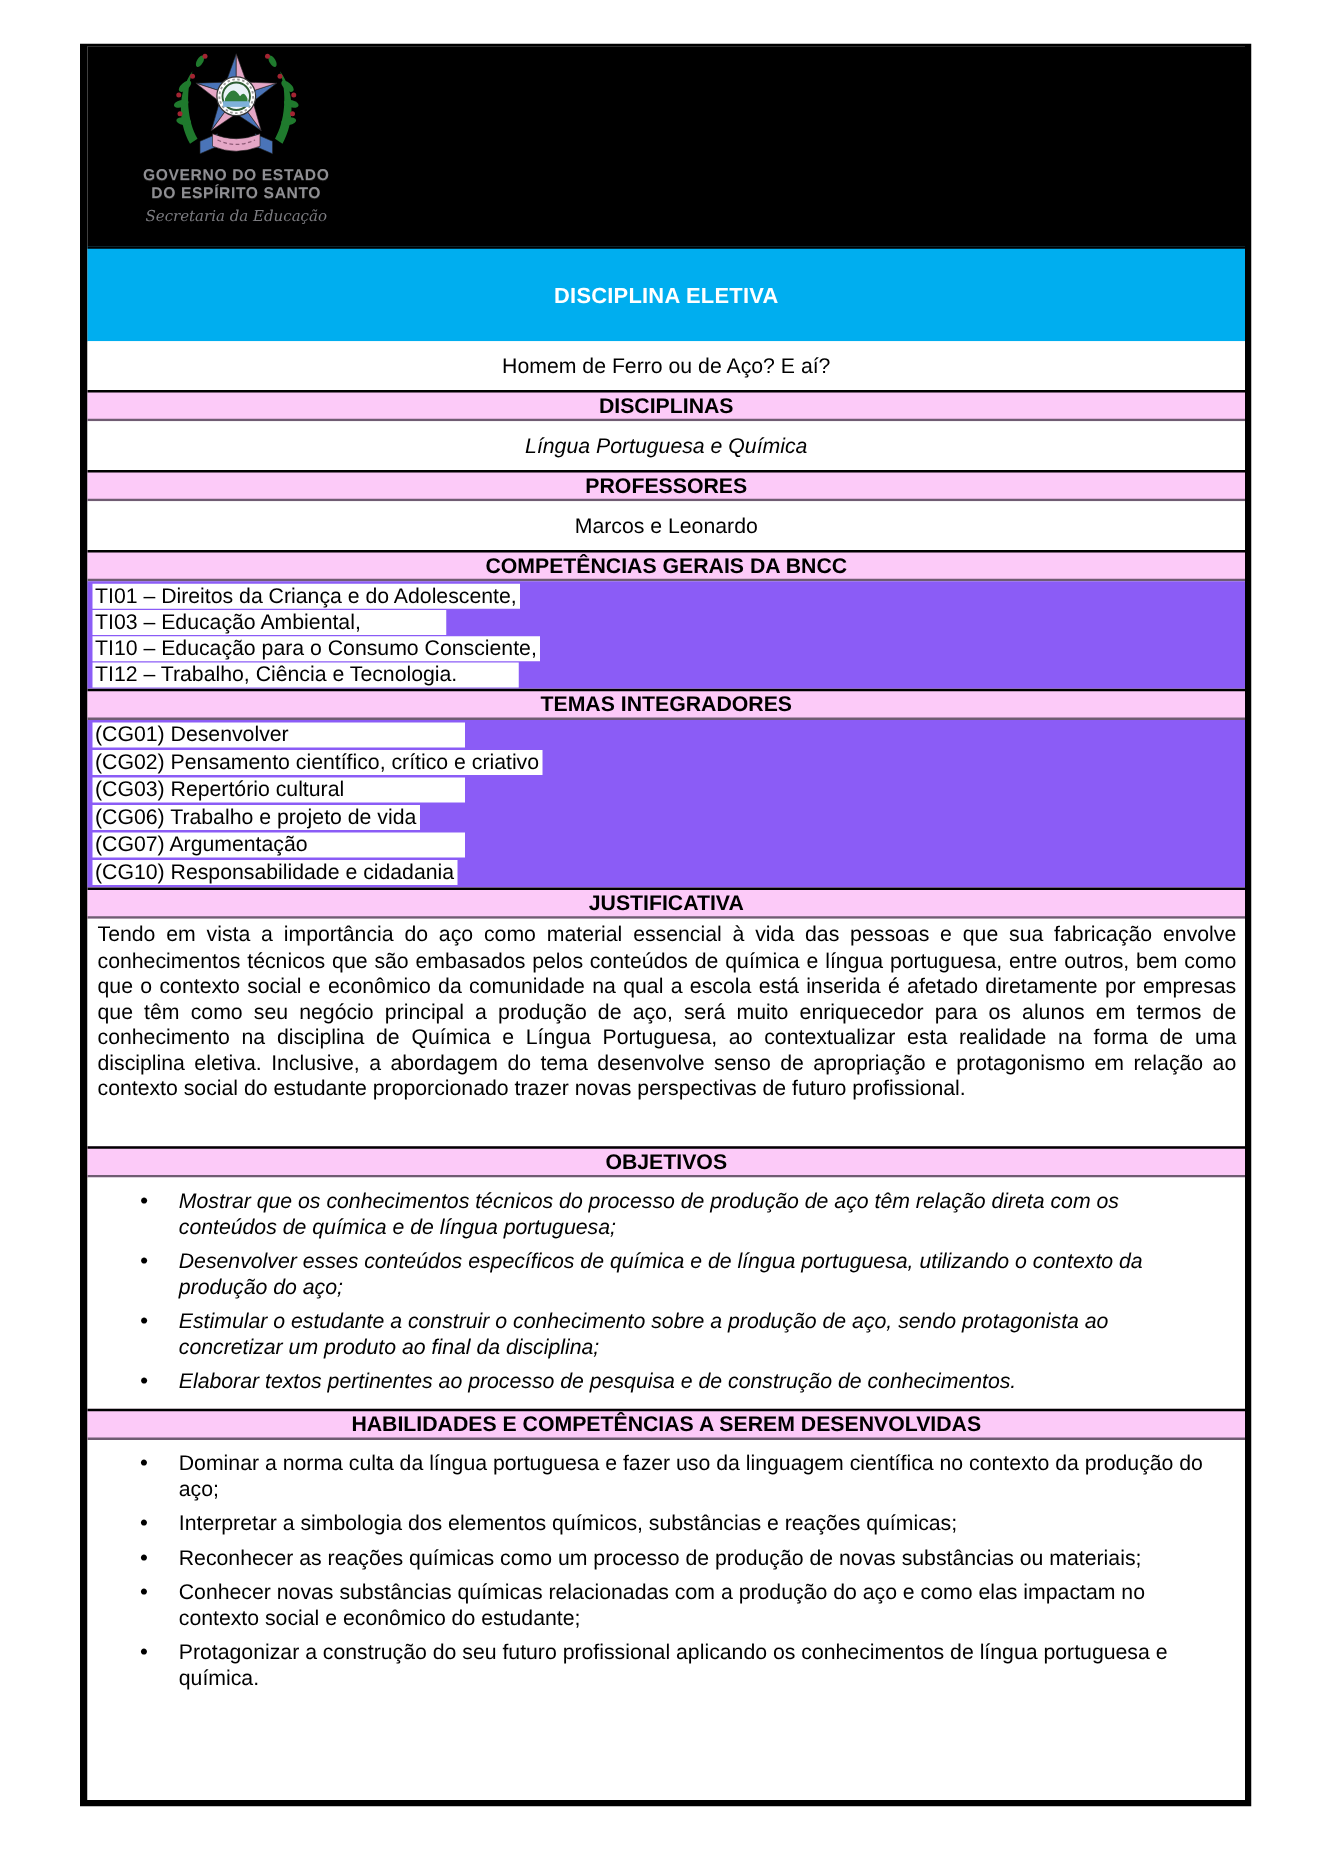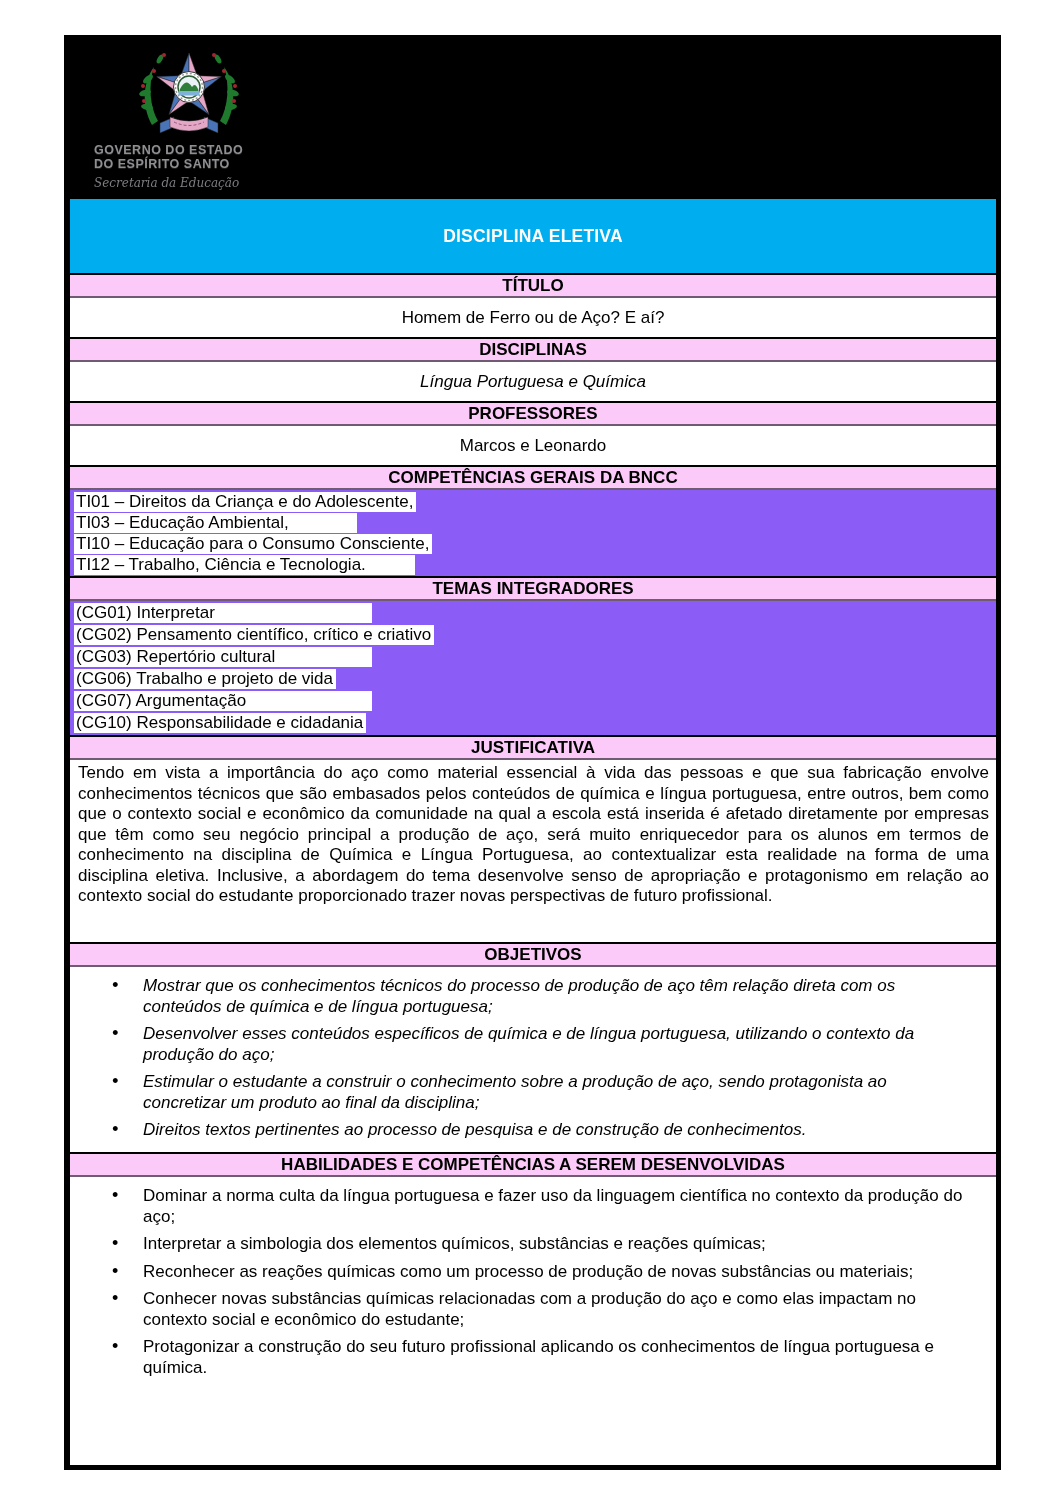--- a/index.html
+++ b/index.html
@@ -28,23 +28,23 @@
 
   
   .row-logo {
     height: 160px;
     background: #000;
     position: relative;
   }
   .logo-block {
     position: absolute;
     left: 24px;
-    top: 10px;
+    top: 0;
     width: 190px;
-    text-align: left;
+    text-align: center;
   }
   .logo-block svg { display: block; margin: 0 auto; }
   .gov-line {
     font-size: 12.5px;
     font-weight: bold;
     letter-spacing: 0.5px;
     color: #8f8f93;
     line-height: 14px;
     text-shadow: 0 1px 0 rgba(255,255,255,0.12);
   }
@@ -210,23 +210,20 @@
         <div class="gov-line">GOVERNO DO ESTADO</div>
         <div class="gov-line">DO ESPÍRITO SANTO</div>
         <div class="gov-script">Secretaria da Educação</div>
       </div>
     </div>
 
     <div class="row-banner" style="background:#00AEEF;">
       <span class="banner-title">DISCIPLINA ELETIVA</span>
     </div>
 
-    <div class="row-head" style="background:#fccaf8;">
-      <span>TÍTULO</span>
-    </div>
     <div class="row-value">
       <span>Homem de Ferro ou de Aço? E aí?</span>
     </div>
 
     <div class="row-head" style="background:#fccaf8;">
       <span>DISCIPLINAS</span>
     </div>
     <div class="row-value italic">
       <span>Língua Portuguesa e Química</span>
     </div>
@@ -245,42 +242,42 @@
       <div class="hl-line"><span class="hl">TI01 – Direitos da Criança e do Adolescente,</span></div>
       <div class="hl-line"><span class="hl" style="min-width:283px;">TI03 – Educação Ambiental,</span></div>
       <div class="hl-line"><span class="hl">TI10 – Educação para o Consumo Consciente,</span></div>
       <div class="hl-line"><span class="hl" style="min-width:341px;">TI12 – Trabalho, Ciência e Tecnologia.</span></div>
     </div>
 
     <div class="row-head" style="background:#fccaf8;">
       <span>TEMAS INTEGRADORES</span>
     </div>
     <div class="row-black cg">
-      <div class="hl-line"><span class="hl" style="min-width:298px;">(CG01) Interpretar</span></div>
+      <div class="hl-line"><span class="hl" style="min-width:298px;">(CG01) Desenvolver</span></div>
       <div class="hl-line"><span class="hl">(CG02) Pensamento científico, crítico e criativo</span></div>
       <div class="hl-line"><span class="hl" style="min-width:298px;">(CG03) Repertório cultural</span></div>
       <div class="hl-line"><span class="hl">(CG06) Trabalho e projeto de vida</span></div>
       <div class="hl-line"><span class="hl" style="min-width:298px;">(CG07) Argumentação</span></div>
       <div class="hl-line"><span class="hl">(CG10) Responsabilidade e cidadania</span></div>
     </div>
 
     <div class="row-head" style="background:#fccaf8;">
       <span>JUSTIFICATIVA</span>
     </div>
     <div class="row-para">Tendo em vista a importância do aço como material essencial à vida das pessoas e que sua fabricação envolve conhecimentos técnicos que são embasados pelos conteúdos de química e língua portuguesa, entre outros, bem como que o contexto social e econômico da comunidade na qual a escola está inserida é afetado diretamente por empresas que têm como seu negócio principal a produção de aço, será muito enriquecedor para os alunos em termos de conhecimento na disciplina de Química e Língua Portuguesa, ao contextualizar esta realidade na forma de uma disciplina eletiva. Inclusive, a abordagem do tema desenvolve senso de apropriação e protagonismo em relação ao contexto social do estudante proporcionado trazer novas perspectivas de futuro profissional.</div>
 
     <div class="row-head" style="background:#fccaf8;">
       <span>OBJETIVOS</span>
     </div>
     <div class="row-bullets objetivos">
       <ul>
         <li>Mostrar que os conhecimentos técnicos do processo de produção de aço têm relação direta com os conteúdos de química e de língua portuguesa;</li>
         <li>Desenvolver esses conteúdos específicos de química e de língua portuguesa, utilizando o contexto da produção do aço;</li>
         <li>Estimular o estudante a construir o conhecimento sobre a produção de aço, sendo protagonista ao concretizar um produto ao final da disciplina;</li>
-        <li>Direitos textos pertinentes ao processo de pesquisa e de construção de conhecimentos.</li>
+        <li>Elaborar textos pertinentes ao processo de pesquisa e de construção de conhecimentos.</li>
       </ul>
     </div>
 
     <div class="row-head" style="background:#fccaf8;">
       <span>HABILIDADES E COMPETÊNCIAS A SEREM DESENVOLVIDAS</span>
     </div>
     <div class="row-bullets habilidades">
       <ul>
         <li>Dominar a norma culta da língua portuguesa e fazer uso da linguagem científica no contexto da produção do aço;</li>
         <li>Interpretar a simbologia dos elementos químicos, substâncias e reações químicas;</li>

